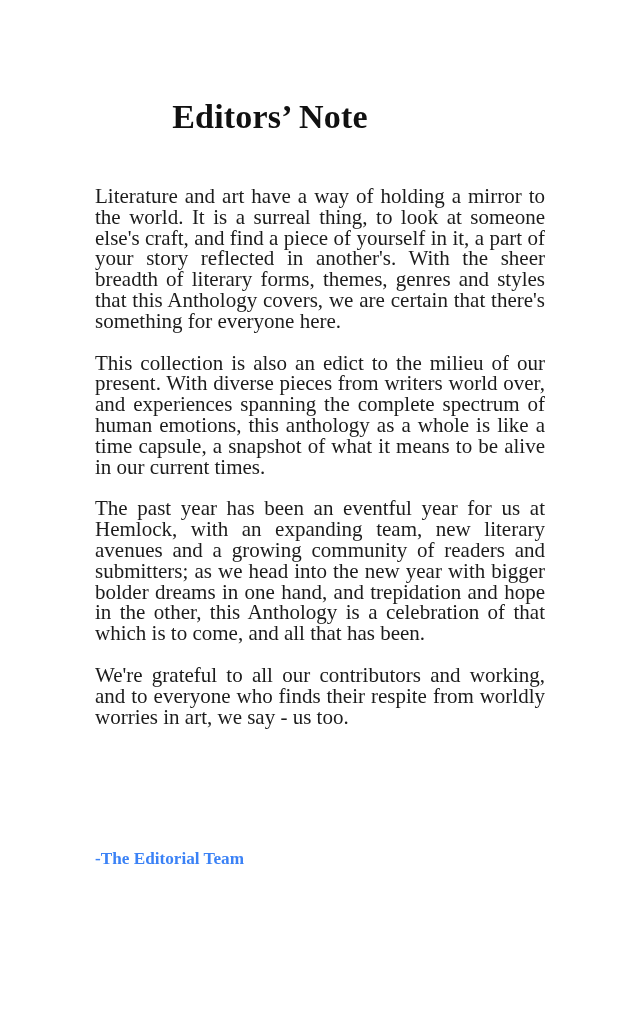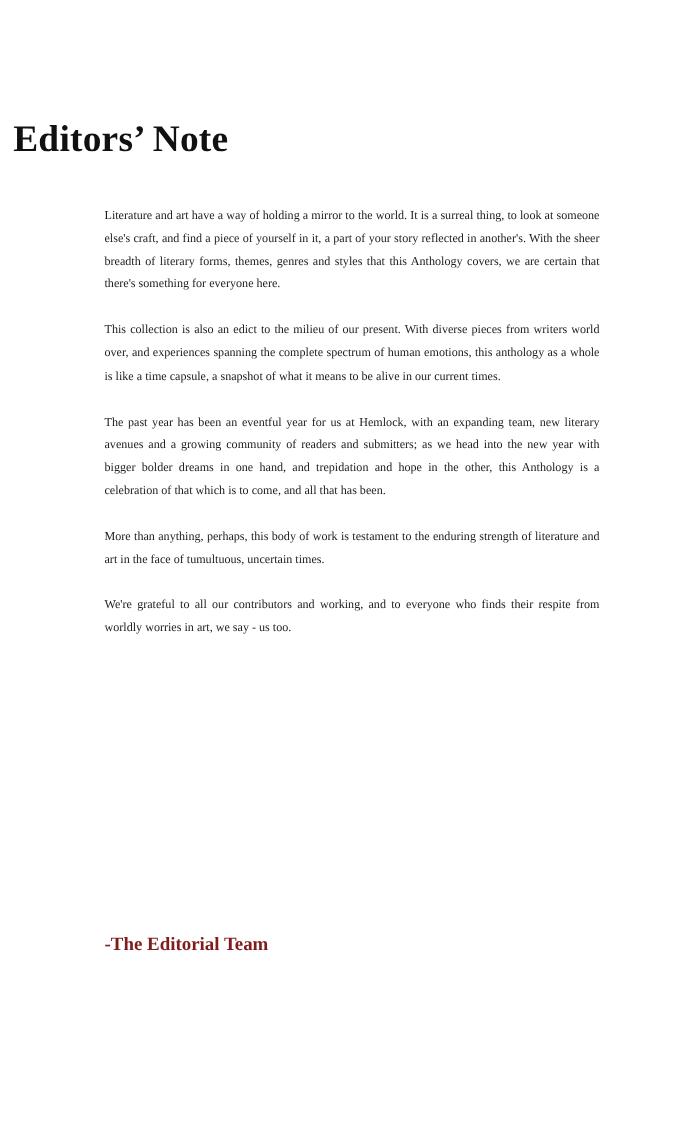--- a/index.html
+++ b/index.html
@@ -19,60 +19,60 @@
       position: absolute;
       left: 95px;
       top: 0;
       width: 450px;
     }
     .title {
       position: absolute;
       left: -95px;
       width: 536px;
       top: 93px;
-      margin: 12px;
+      margin: 2px;
+      text-align: center;
       font-size: 34px;
       font-weight: bold;
       line-height: 44px;
       color: #111111;
       letter-spacing: 0.2px;
     }
     .body {
       position: absolute;
       top: 186px;
       left: 0;
       width: 450px;
     }
     .para {
       margin: 0 0 21px 0;
-      font-size: 11px;
+      font-size: 21px;
       line-height: 20.8px;
       text-align: justify;
       color: #1c1c1c;
     }
     .signature {
       position: absolute;
       top: 848px;
       left: 0;
       margin: 0;
       font-size: 17.2px;
       line-height: 21px;
       font-weight: bold;
-      color: #7f1d1d;
+      color: #3b82f6;
       text-align: center;
     }
   </style>
 </head>
 <body>
 
 <div class="page">
   <h1 class="title">Editors’ Note</h1>
 
   <div class="body">
     <p class="para">Literature and art have a way of holding a mirror to the world. It is a surreal thing, to look at someone else's craft, and find a piece of yourself in it, a part of your story reflected in another's. With the sheer breadth of literary forms, themes, genres and styles that this Anthology covers, we are certain that there's something for everyone here.</p>
     <p class="para">This collection is also an edict to the milieu of our present. With diverse pieces from writers world over, and experiences spanning the complete spectrum of human emotions, this anthology as a whole is like a time capsule, a snapshot of what it means to be alive in our current times.</p>
     <p class="para">The past year has been an eventful year for us at Hemlock, with an expanding team, new literary avenues and a growing community of readers and submitters; as we head into the new year with bigger bolder dreams in one hand, and trepidation and hope in the other, this Anthology is a celebration of that which is to come, and all that has been.</p>
-    <p class="para">More than anything, perhaps, this body of work is testament to the enduring strength of literature and art in the face of tumultuous, uncertain times.</p>
     <p class="para">We're grateful to all our contributors and working, and to everyone who finds their respite from worldly worries in art, we say - us too.</p>
   </div>
 
   <p class="signature">-The Editorial Team</p>
 </div>
 
 </body></html>

